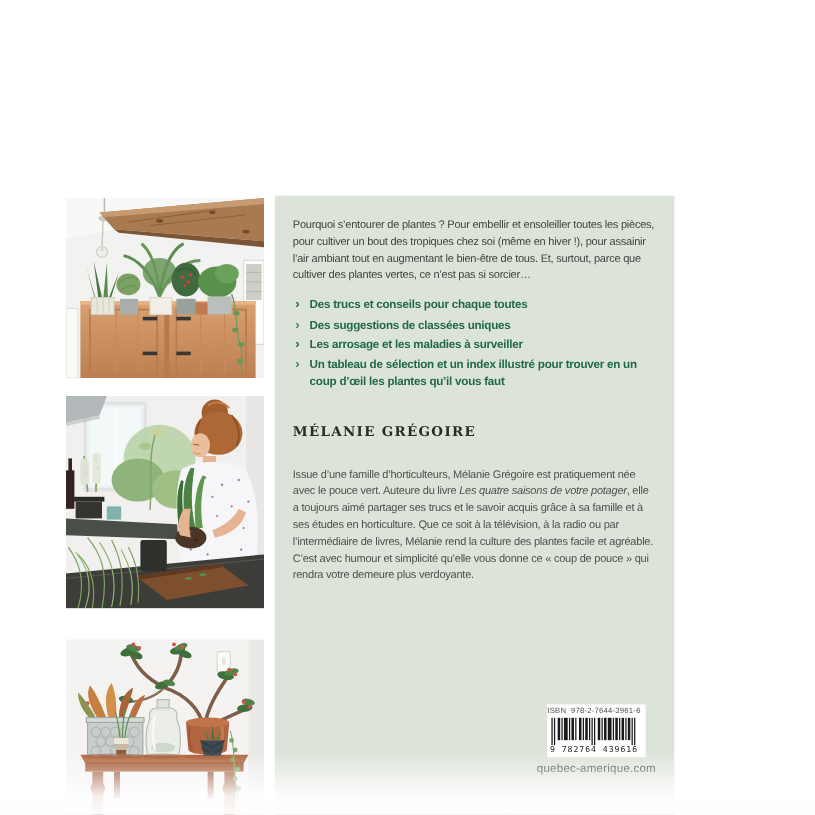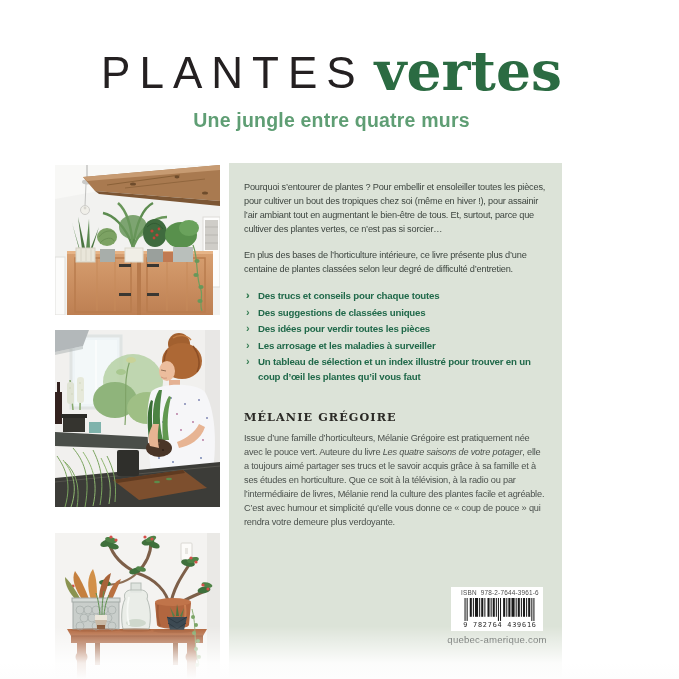--- a/index.html
+++ b/index.html
@@ -24,47 +24,43 @@
 
   
   .panel{position:absolute;left:229px;top:163px;width:333px;height:588px;
          background:#dce3d8;box-sizing:border-box;padding:17px 16px 0 15px;}
   .panel p{margin:0 0 12px 0;font-size:9.2px;line-height:14px;letter-spacing:-0.2px;color:#3e4640;}
   .panel p.intro-2{margin-bottom:13px;}
   ul.bullets{list-style:none;margin:0 0 0 0;padding:0 0 0 14px;}
   ul.bullets li{position:relative;font-size:9.7px;font-weight:bold;line-height:14.6px;
                 letter-spacing:-0.2px;color:#20694a;margin-bottom:2px;}
   .b-glyph{position:absolute;left:-12px;top:-1px;font-size:11px;color:#3b8058;}
-  .author-name{margin:25px 0 7px 0;font-family:"DejaVu Serif","Liberation Serif",serif;
+  .author-name{margin:25px 0 22px 0;font-family:"DejaVu Serif","Liberation Serif",serif;
                font-size:11.2px;font-weight:bold;letter-spacing:1.1px;color:#2b2a26;}
   .bio{color:#4b514d !important;}
   .bio em{font-style:italic;text-align:right;}
 
   
   .isbn-area{position:absolute;right:4px;top:424px;width:122px;text-align:center;}
-  .isbn-box{display:inline-block;background:#ffffff;padding:2px 4px 2px 10px;}
+  .isbn-box{display:inline-block;background:#ffffff;padding:2px 4px 2px 0;}
   .isbn-label{font-size:6.4px;color:#4c4c4c;letter-spacing:0.2px;white-space:pre;margin-bottom:1.5px;}
   .bars{display:block;margin:0 auto;}
   .barcode-digits{font-family:"DejaVu Sans Mono","Liberation Mono",monospace;font-size:6.8px;
                   letter-spacing:0.8px;color:#1d1d1d;margin-top:-1px;}
   .website{margin-top:3px;font-size:9.6px;color:#3c423e;letter-spacing:0.2px;}
 
   
   .bottom-fade{position:absolute;left:0;top:626px;width:679px;height:53px;pointer-events:none;
                background:linear-gradient(to bottom,rgba(255,255,255,0) 0%,rgba(255,255,255,0.9) 70%,#fdfdfd 100%);}
 </style>
 </head>
 <body>
 
 <div class="page">
 
-  <header class="masthead">
-    <h1 class="title-line"><span class="t-main">PLANTES</span><span class="t-accent">vertes</span></h1>
-    <div class="subtitle">Une jungle entre quatre murs</div>
-  </header>
 
   <figure class="photo" id="photo1" style="margin:0;">
     <svg viewBox="0 0 165 150">
       <defs>
         <linearGradient id="cab" x1="0" y1="0" x2="0" y2="1">
           <stop offset="0" stop-color="#d8a071"></stop>
             <stop offset="1" stop-color="#bd7f52"></stop>
         </linearGradient>
       </defs>
       <rect x="0" y="0" width="165" height="150" fill="#f2f2f0"></rect>
@@ -386,27 +382,26 @@
         <path d="M112,84 L122,90 L132,84 M113,90 L122,96 M131,90 L122,96" stroke="#2e3a42" stroke-width="1" fill="none"></path>
       </g>
       <ellipse cx="40" cy="97" rx="24" ry="2" fill="#8d4722" opacity="0.35"></ellipse>
       <ellipse cx="80" cy="97" rx="16" ry="2" fill="#8d4722" opacity="0.35"></ellipse>
       <ellipse cx="118" cy="98" rx="20" ry="2" fill="#8d4722" opacity="0.35"></ellipse>
     </svg>
   </figure>
 
   <section class="panel">
     <p class="intro-1">Pourquoi s’entourer de plantes ? Pour embellir et ensoleiller toutes les pièces, pour cultiver un bout des tropiques chez soi (même en hiver !), pour assainir l’air ambiant tout en augmentant le bien-être de tous. Et, surtout, parce que cultiver des plantes vertes, ce n’est pas si sorcier…</p>
-    <p class="intro-2">En plus des bases de l’horticulture intérieure, ce livre présente plus d’une centaine de plantes classées selon leur degré de difficulté d’entretien.</p>
 
     <ul class="bullets">
       <li><span class="b-glyph">›</span></li>
       <li><span class="b-glyph">›</span><span>Des trucs et conseils pour chaque toutes</span></li>
       <li><span class="b-glyph">›</span><span>Des suggestions de classées uniques</span></li>
-      <li><span class="b-glyph">›</span><span>Des idées pour verdir toutes les pièces</span></li>
+      <li><span class="b-glyph">›</span></li>
       <li><span class="b-glyph">›</span><span>Les arrosage et les maladies à surveiller</span></li>
       <li><span class="b-glyph">›</span><span>Un tableau de sélection et un index illustré pour trouver en un coup d’œil les plantes qu’il vous faut</span></li>
     </ul>
 
     <h2 class="author-name">MÉLANIE GRÉGOIRE</h2>
     <p class="bio"><span>Issue d’une famille d’horticulteurs, Mélanie Grégoire est pratiquement née avec le pouce vert. Auteure du livre </span><em>Les quatre saisons de votre potager</em><span>, elle a toujours aimé partager ses trucs et le savoir acquis grâce à sa famille et à ses études en horticulture. Que ce soit à la télévision, à la radio ou par l’intermédiaire de livres, Mélanie rend la culture des plantes facile et agréable. C’est avec humour et simplicité qu’elle vous donne ce « coup de pouce » qui rendra votre demeure plus verdoyante.</span></p>
 
     <div class="isbn-area">
       <div class="isbn-box">
         <div class="isbn-label">ISBN  978-2-7644-3961-6</div>

